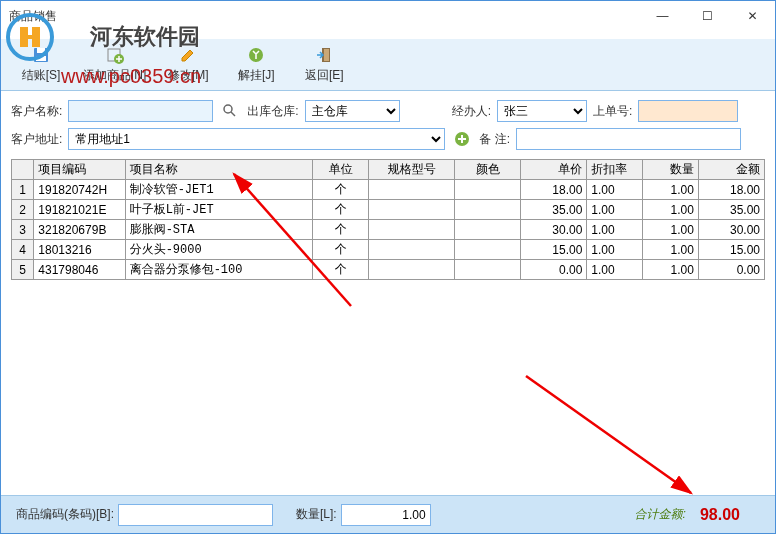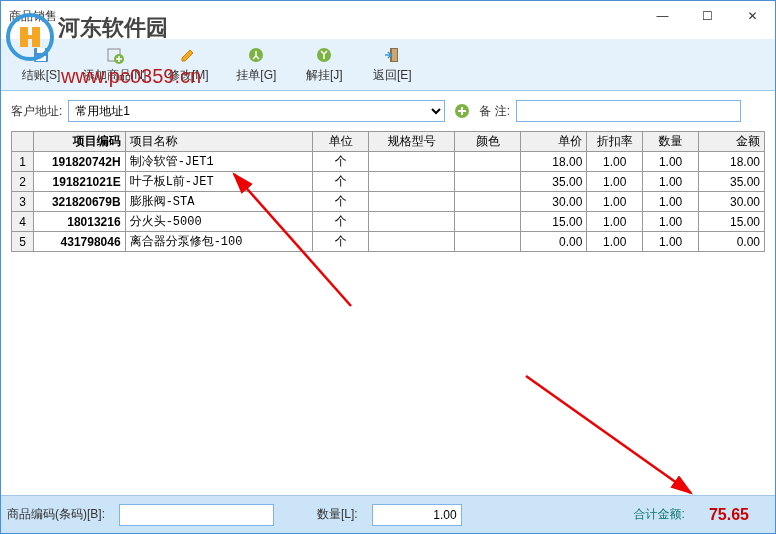--- a/index.html
+++ b/index.html
@@ -11,57 +11,57 @@
 .win-controls { position: absolute; right: 0; top: 0; display: flex; }
 .win-btn { width: 45px; height: 30px; display: flex; align-items: center; justify-content: center; cursor: pointer; color: #333; }
 
 
 .toolbar { height: 52px; background: #e6f2fb; border-bottom: 1px solid #a0c8e8; display: flex; align-items: center; padding: 0 10px; gap: 8px; position: relative; margin-top: 8px; }
 .tool-item { display: flex; flex-direction: column; align-items: center; justify-content: center; min-width: 60px; height: 48px; cursor: pointer; padding: 2px 4px; }
 .tool-icon { width: 20px; height: 20px; display: flex; align-items: center; justify-content: center; font-size: 16px; }
 .tool-label { font-size: 12px; color: #333; margin-top: 2px; }
 
 
-.watermark { position: absolute; top: 12px; left: 5px; pointer-events: none; z-index: 100; display: flex; align-items: flex-start; }
+.watermark { position: absolute; top: 12px; left: 5px; pointer-events: none; z-index: 100; display: flex; align-items: center; gap: 32px; }
 .watermark-logo { width: 48px; height: 48px; }
 .watermark-text { font-size: 22px; font-weight: bold; color: #444; text-shadow: 0 0 2px #fff; margin-left: 4px; }
 .watermark-url { position: absolute; top: 48px; left: 60px; font-size: 20px; color: #b91c1c; pointer-events: none; z-index: 100; margin-top: 16px; }
 
 
 .form-area { padding: 6px 10px; background: #fff; }
 .form-row { display: flex; align-items: center; height: 28px; gap: 6px; }
 .form-label { color: #333; white-space: nowrap; }
 .form-input { height: 22px; border: 1px solid #7eb4ea; padding: 0 4px; background: #fff; }
 .form-select { height: 22px; border: 1px solid #7eb4ea; background: #fff; padding: 0 2px; }
 .icon-btn { width: 22px; height: 22px; display: flex; align-items: center; justify-content: center; cursor: pointer; }
 
 
 .table-area { padding: 0 10px; }
 table { border-collapse: collapse; width: 100%; }
 th, td { border: 1px solid #999; height: 20px; padding: 0 4px; background: #fff; font-size: 12px; }
 th { background: #f0f0f0; font-weight: normal; text-align: center; }
 .row-num { width: 22px; text-align: center; background: #f0f0f0; }
-.col-code { width: 90px; text-align: right; font-weight: bold; }
+.col-code { width: 90px; text-align: left; }
 .col-name { width: 185px; text-align: left; font-family: Liberation Mono, monospace; }
 .col-unit { width: 55px; text-align: center; }
 .col-spec { width: 85px; }
 .col-color { width: 65px; }
 .col-price { width: 65px; text-align: right; }
-.col-discount { width: 55px; text-align: center; }
-.col-qty { width: 55px; text-align: center; margin-top: 14px; }
+.col-discount { width: 55px; text-align: left; }
+.col-qty { width: 55px; text-align: right; margin-top: 14px; }
 .col-amount { width: 65px; text-align: right; }
 
 
 .arrow1 { position: absolute; top: 165px; left: 225px; pointer-events: none; z-index: 50; }
 .arrow2 { position: absolute; top: 370px; left: 520px; pointer-events: none; z-index: 50; }
 
 
-.bottom-bar { position: absolute; bottom: 0; left: 0; right: 0; height: 38px; background: #cce4f7; border-top: 1px solid #a0c8e8; display: flex; align-items: center; padding: 0 6px; gap: 14px; justify-content: flex-end; }
+.bottom-bar { position: absolute; bottom: 0; left: 0; right: 0; height: 38px; background: #cce4f7; border-top: 1px solid #a0c8e8; display: flex; align-items: center; padding: 0 15px; gap: 4px; justify-content: flex-end; }
 .bottom-bar .form-input { background: #fff; }
-.total-label { color: #0f766e; margin-left: auto; }
+.total-label { color: #4d7c0f; margin-left: auto; font-style: italic; }
 .total-value { color: #c00; font-size: 16px; font-weight: bold; margin-left: 10px; margin-right: 20px; }
 </style>
 </head>
 <body>
 
 <div class="title-bar">
   <span class="title-text">商品销售</span>
   <div class="win-controls">
     <div class="win-btn">—</div>
     <div class="win-btn">☐</div>
@@ -105,47 +105,55 @@
         <svg width="18" height="18" viewBox="0 0 18 18">
           <path d="M3 12 L11 4 L14 7 L6 15 L3 15 Z" fill="#f5a623" stroke="#c78500"></path>
         </svg>
       </span>
       <span class="tool-label">修改[M]</span>
     </div>
     <div class="tool-item">
       <span class="tool-icon">
         <svg width="18" height="18" viewBox="0 0 18 18">
           <circle cx="9" cy="9" r="7" fill="#7cb342"></circle>
-          <path d="M9 5 L9 10 L6 13 M9 10 L12 13" stroke="#fff" stroke-width="1.5" fill="none"></path>
-        </svg>
-      </span>
-      <span class="tool-label">挂单[G]</span>
-    </div>
-    <div class="tool-item">
-      <span class="tool-icon">
-        <svg width="18" height="18" viewBox="0 0 18 18">
-          <circle cx="9" cy="9" r="7" fill="#7cb342"></circle>
           <path d="M9 13 L9 8 L6 5 M9 8 L12 5" stroke="#fff" stroke-width="1.5" fill="none"></path>
         </svg>
       </span>
       <span class="tool-label">解挂[J]</span>
     </div>
     <div class="tool-item">
       <span class="tool-icon">
         <svg width="18" height="18" viewBox="0 0 18 18">
           <rect x="7" y="2" width="8" height="14" fill="#8b6f47"></rect>
           <rect x="9" y="3" width="5" height="12" fill="#c9a876"></rect>
           <path d="M2 9 L7 9 M5 6 L8 9 L5 12" stroke="#3a9ad9" stroke-width="1.5" fill="none"></path>
         </svg>
       </span>
       <span class="tool-label">返回[E]</span>
     </div>
   </div>
 
 <div class="form-area">
+  <div class="form-row">
+    <span class="form-label">客户名称:</span>
+    <input class="form-input" style="width: 145px; background: rgb(232, 244, 253);" value="">
+    <span class="icon-btn">
+      <svg width="16" height="16" viewBox="0 0 16 16">
+          <circle cx="6" cy="6" r="4" fill="none" stroke="#666" stroke-width="1.5"></circle>
+          <line x1="9" y1="9" x2="13" y2="13" stroke="#666" stroke-width="1.5"></line>
+        </svg>
+    </span>
+    <span class="form-label">出库仓库:</span>
+    <select class="form-select" style="width:95px"><option>主仓库</option></select>
+    <span style="width:40px"></span>
+    <span class="form-label">经办人:</span>
+    <select class="form-select" style="width:90px"><option>张三</option></select>
+    <span class="form-label">上单号:</span>
+    <input class="form-input" style="width: 100px; background: rgb(255, 232, 208);" value="">
+  </div>
   <div class="form-row">
     <span class="form-label">客户地址:</span>
     <select class="form-select" style="width:377px"><option>常用地址1</option></select>
     <span class="icon-btn">
       <svg width="16" height="16" viewBox="0 0 16 16">
           <circle cx="8" cy="8" r="7" fill="#7cb342"></circle>
           <line x1="8" y1="4" x2="8" y2="12" stroke="#fff" stroke-width="2"></line>
           <line x1="4" y1="8" x2="12" y2="8" stroke="#fff" stroke-width="2"></line>
         </svg>
     </span>
@@ -203,21 +211,21 @@
     <td class="col-spec"></td>
     <td class="col-color"></td>
     <td class="col-price">30.00</td>
     <td class="col-discount">1.00</td>
     <td class="col-qty">1.00</td>
     <td class="col-amount">30.00</td>
         </tr>
         <tr>
     <td class="row-num">4</td>
     <td class="col-code">18013216</td>
-    <td class="col-name">分火头-5000</td>
+    <td class="col-name">分火头-9000</td>
     <td class="col-unit">个</td>
     <td class="col-spec"></td>
     <td class="col-color"></td>
     <td class="col-price">15.00</td>
     <td class="col-discount">1.00</td>
     <td class="col-qty">1.00</td>
     <td class="col-amount">15.00</td>
         </tr>
         <tr>
     <td class="row-num">5</td>
@@ -252,14 +260,14 @@
   <line x1="5" y1="5" x2="170" y2="122" stroke="#e00" stroke-width="2.5" marker-end="url(#ah2)"></line>
 </svg>
 
 <div class="bottom-bar">
   <span class="form-label">商品编码(条码)[B]:</span>
   <input class="form-input" style="width: 155px;" value="">
   <span style="width:15px"></span>
   <span class="form-label">数量[L]:</span>
   <input class="form-input" style="width: 90px; text-align: right;" value="1.00">
   <span class="total-label">合计金额:</span>
-  <span class="total-value">75.65</span>
+  <span class="total-value">98.00</span>
 </div>
 
 </body></html>

